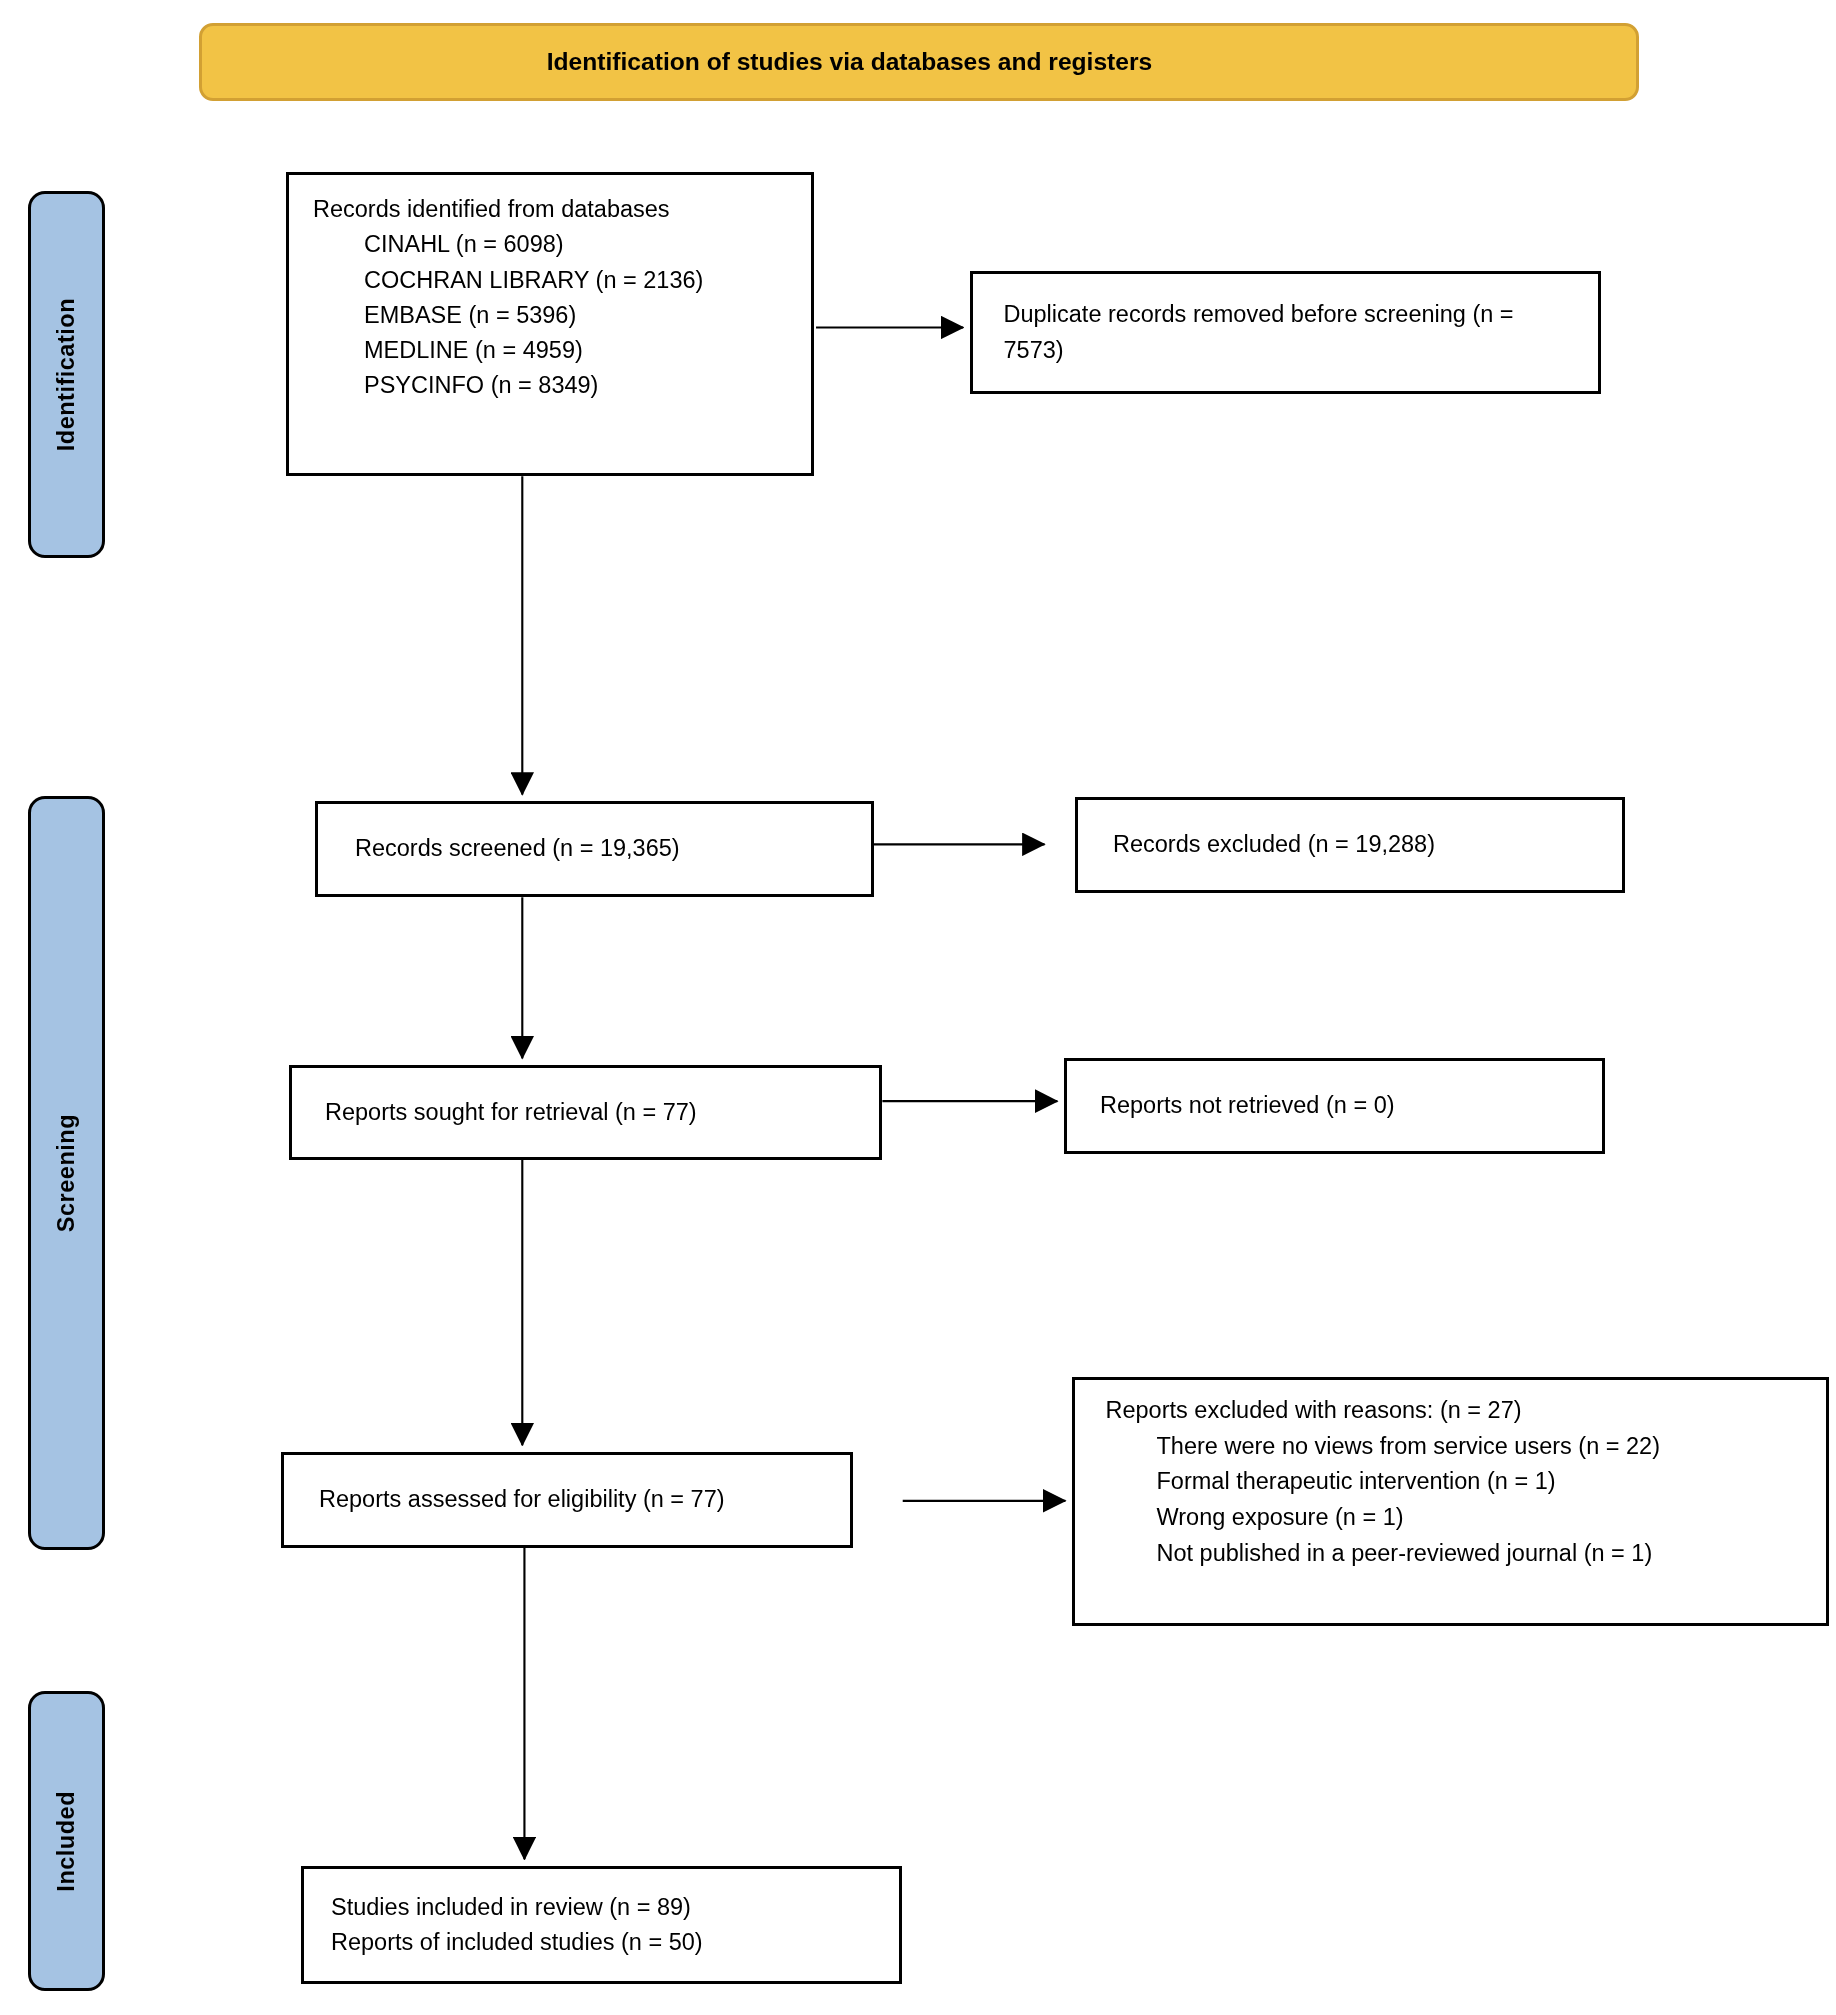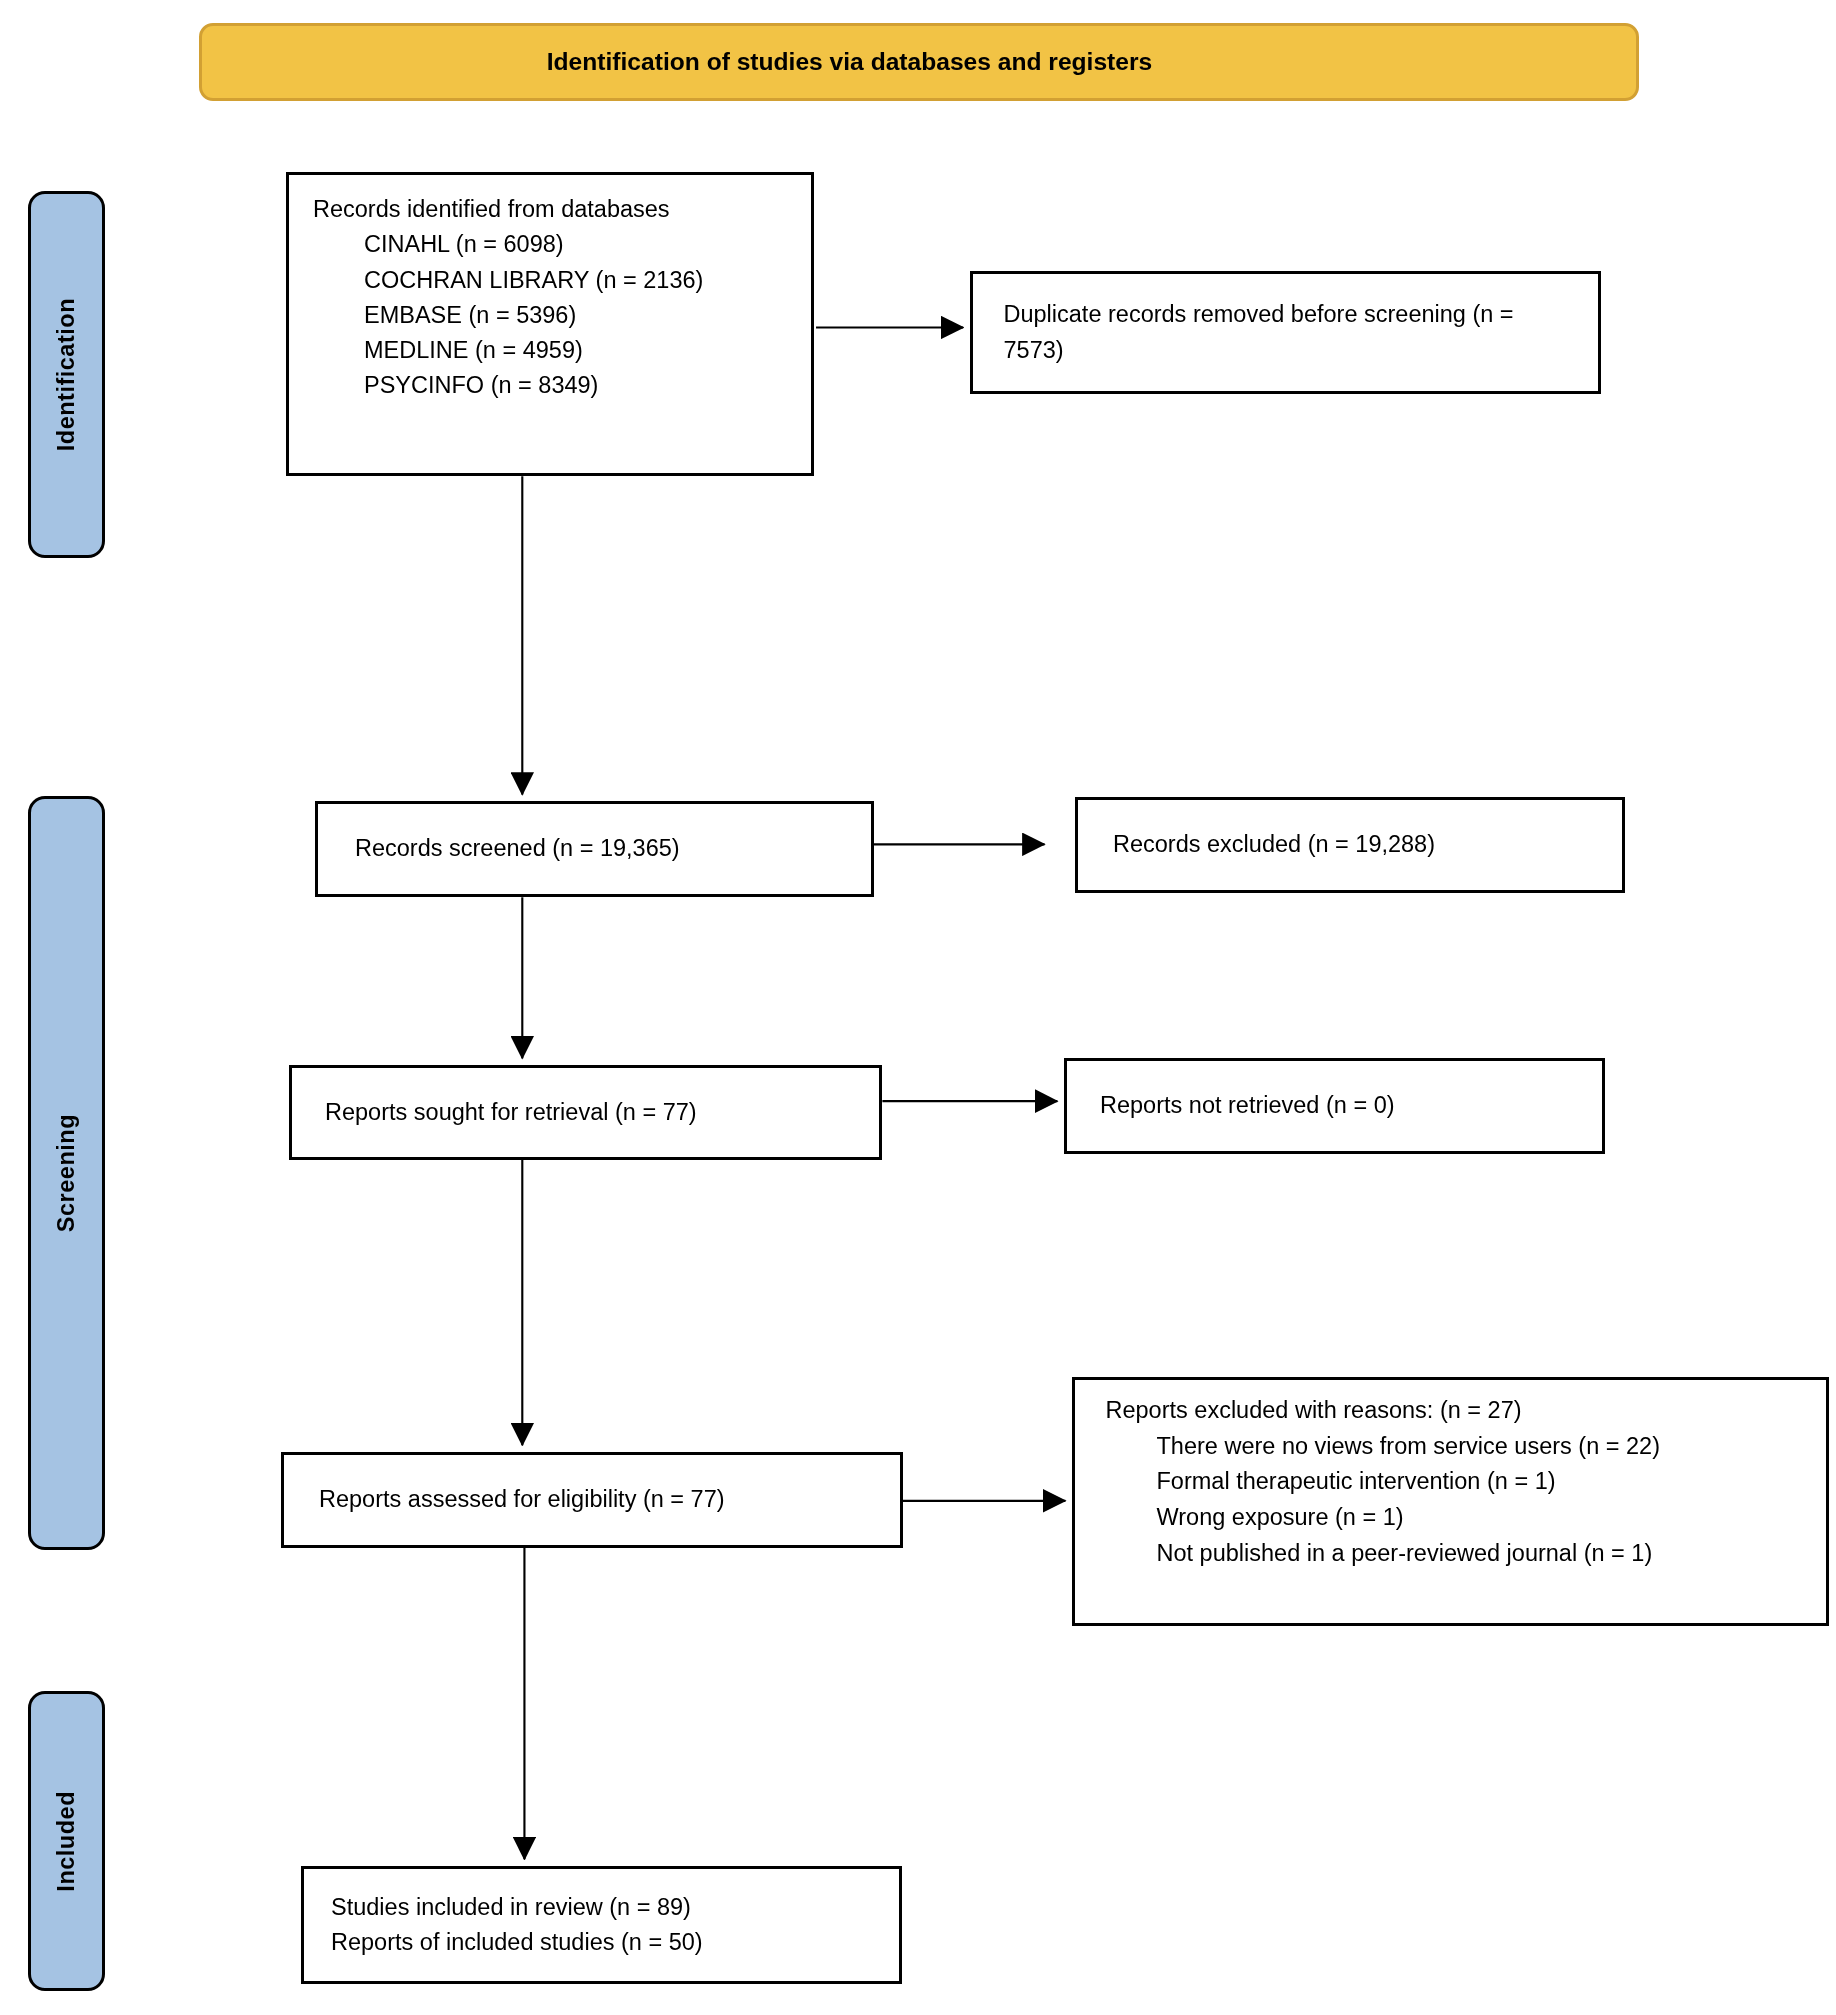--- a/index.html
+++ b/index.html
@@ -41,21 +41,21 @@
   }
   .fbox.center{display:flex;align-items:center;}
   .indent{padding-left:51px;}
 
   #box-records-identified{left:286px;top:172px;width:528px;height:304px;padding:17px 16px 17px 24px;}
   #box-duplicates{left:970px;top:271px;width:631px;height:123px;padding-left:30.5px;padding-right:21.4px;}
   #box-screened{left:315px;top:801px;width:559px;height:96px;padding-left:37px;}
   #box-excluded{left:1051px;top:797px;width:550px;height:96px;padding-left:35px;margin-left:24px;}
   #box-sought{left:289px;top:1065px;width:593px;height:95px;padding-left:33px;}
   #box-not-retrieved{left:1064px;top:1058px;width:541px;height:96px;padding-left:33px;}
-  #box-assessed{left:281px;top:1452px;width:622px;height:96px;padding-left:35px;}
+  #box-assessed{left:281px;top:1452px;width:572px;height:96px;padding-left:35px;}
   #box-reasons{left:1072px;top:1377px;width:757px;height:249px;padding:13px 10.7px 0 30.5px;line-height:1.52;}
   #box-studies{left:301px;top:1866px;width:601px;height:118px;padding-left:27px;flex-direction:column;align-items:flex-start;justify-content:center;}
 </style>
 </head>
 <body>
 
 <div class="canvas">
 
   <svg class="arrows" viewBox="0 0 3433 3766" xmlns="http://www.w3.org/2000/svg">
     <defs>

